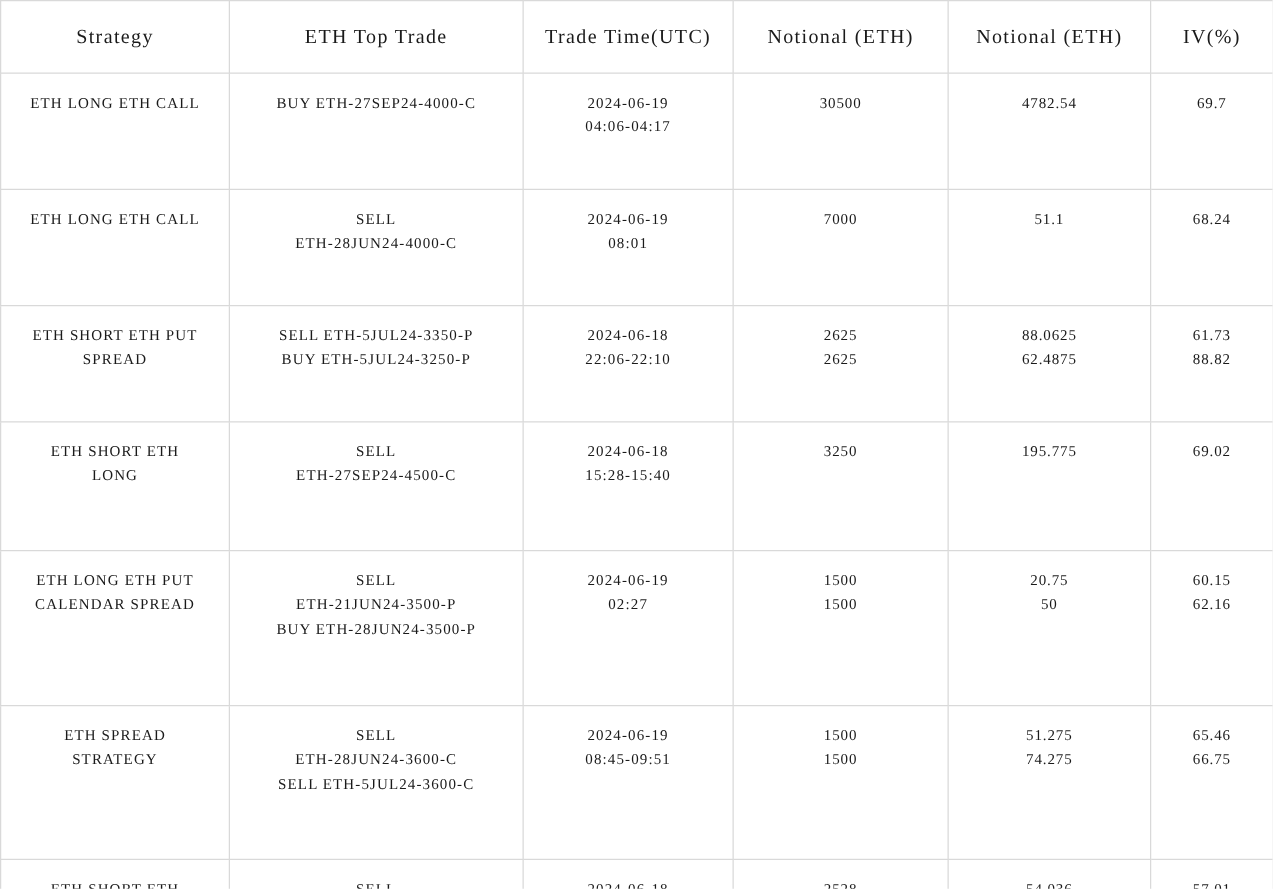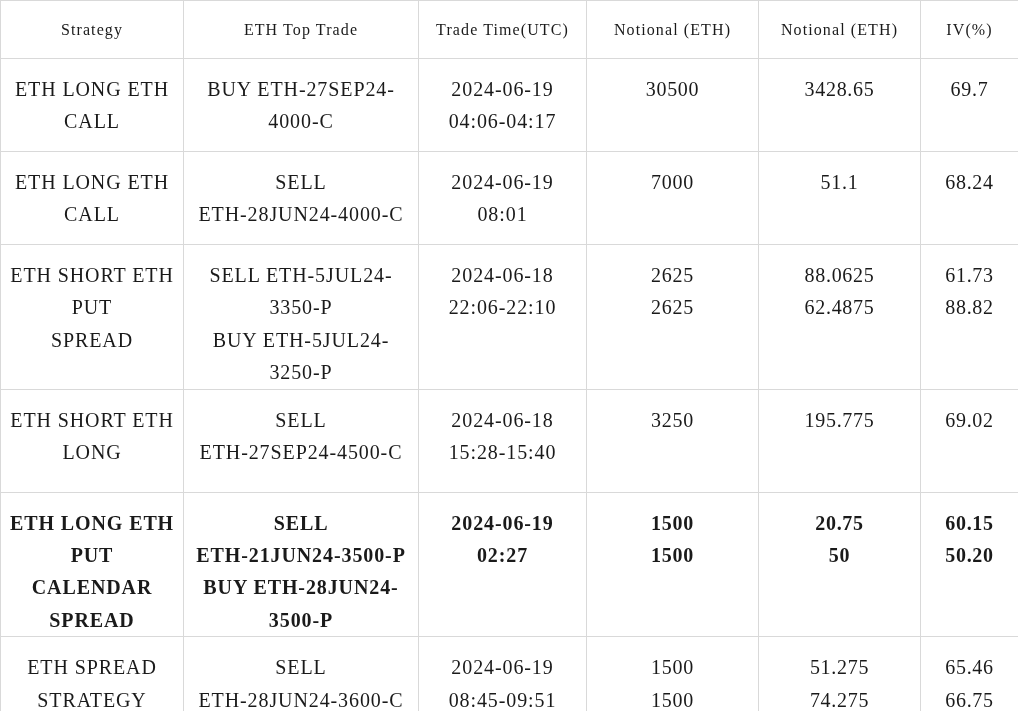--- a/index.html
+++ b/index.html
@@ -29,40 +29,40 @@
   #trade-table col.c-premium     { width: 162px; }
   #trade-table col.c-iv          { width: 98px; }
 
   #trade-table th,
   #trade-table td {
     border: 1px solid #d9d9d9;
     text-align: center;
     vertical-align: middle;
     padding: 0 4px;
     font-weight: normal;
-    font-size: 20px;
+    font-size: 12px;
     line-height: 1.62;
     letter-spacing: 0.6px;
     color: #1a1a1a;
     background: #ffffff;
     word-break: break-word;
     overflow-wrap: break-word;
   }
   #trade-table thead th {
     height: 57px;
     font-size: 16px;
     letter-spacing: 1.1px;
   }
   #trade-table tbody td {
     vertical-align: top;
     padding-top: 14px;
   }
   #trade-table tbody tr.r-h78 td { height: 78px; }
   #trade-table tbody tr.r-h88 td { height: 88px; }
-  #trade-table tbody tr.r-h109 td { height: 109px; font-weight: bold; }
+  #trade-table tbody tr.r-h109 td { height: 109px; }
   #trade-table tbody tr.r-h108 td { height: 108px; }
   #trade-table tbody tr.r-h111 td { height: 111px; }
 
   .cell-lines {
     display: block;
   }
   .cell-lines .line {
     display: block;
     white-space: pre-wrap;
   }
@@ -117,21 +117,21 @@
             <span class="line">04:06-04:17</span>
           </span>
         </td>
         <td class="col-notional">
           <span class="cell-lines">
             <span class="line">30500</span>
           </span>
         </td>
         <td class="col-premium">
           <span class="cell-lines">
-            <span class="line">3428.65</span>
+            <span class="line">4782.54</span>
           </span>
         </td>
         <td class="col-iv">
           <span class="cell-lines">
             <span class="line">69.7</span>
           </span>
         </td>
       </tr>
       <tr class="r-h78">
         <td class="col-strategy">
@@ -268,21 +268,21 @@
         </td>
         <td class="col-premium">
           <span class="cell-lines">
             <span class="line">20.75</span>
             <span class="line">50</span>
           </span>
         </td>
         <td class="col-iv">
           <span class="cell-lines">
             <span class="line">60.15</span>
-            <span class="line">50.20</span>
+            <span class="line">62.16</span>
           </span>
         </td>
       </tr>
       <tr class="r-h108">
         <td class="col-strategy">
           <span class="cell-lines">
             <span class="line">ETH SPREAD</span>
             <span class="line">STRATEGY</span>
           </span>
         </td>

